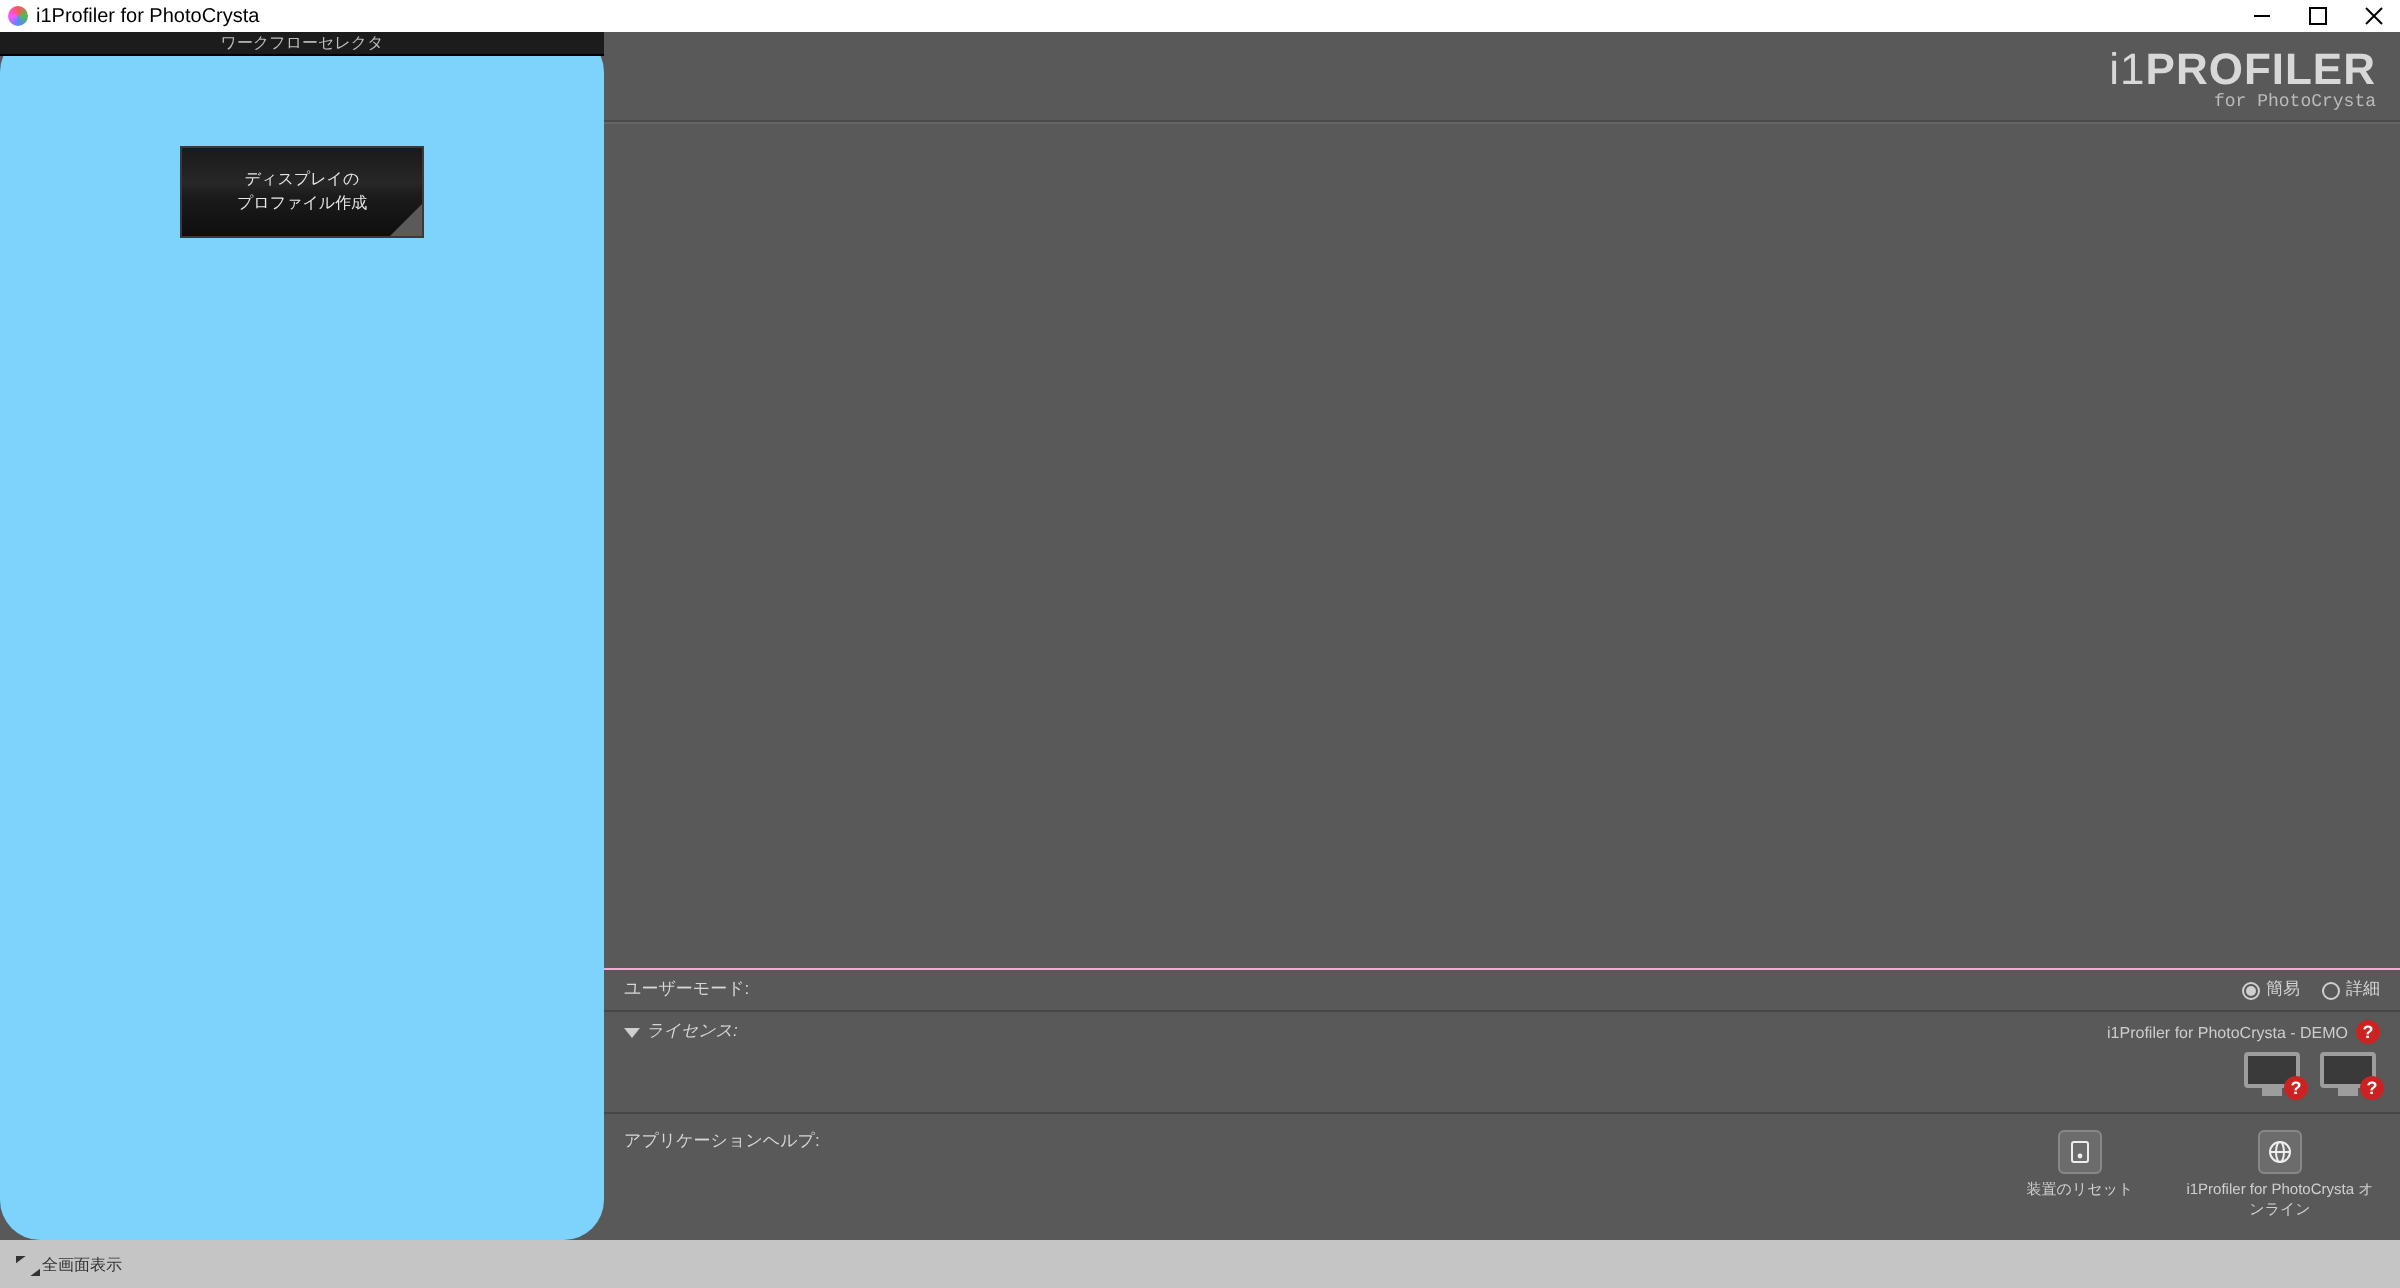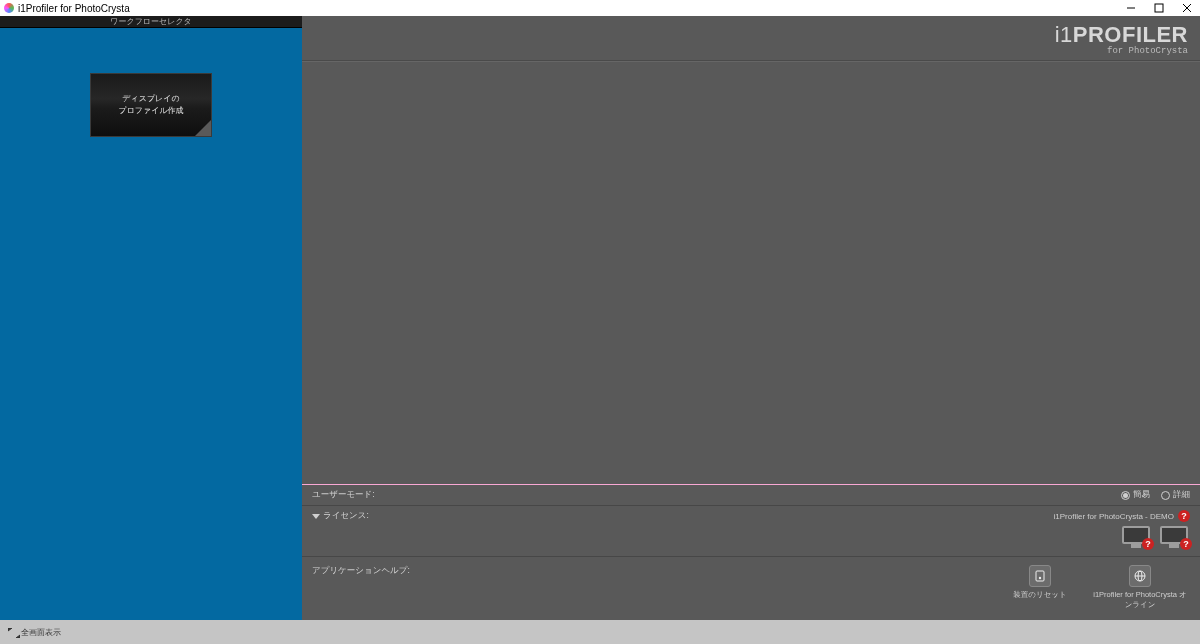--- a/index.html
+++ b/index.html
@@ -6,47 +6,47 @@
 body { width: 1200px; height: 644px; background: #f0f0f0; overflow: hidden; }
 
 .titlebar { height: 16px; background: #fff; display: flex; align-items: center; padding: 0 4px; font-size: 10px; color: #000; }
 .titlebar .app-icon { width: 10px; height: 10px; border-radius: 50%; background: conic-gradient(#f55,#5b5,#58f,#f5f,#f55); margin-right: 4px; }
 .titlebar .spacer { flex: 1; }
 .titlebar .winbtn { width: 18px; height: 14px; display: flex; align-items: center; justify-content: center; margin-left: 10px; cursor: pointer; }
 .titlebar svg { stroke: #000; stroke-width: 1; fill: none; }
 
 .app { display: flex; height: 604px; background: #595959; }
 
-.sidebar { width: 302px; background: #0369a1; display: flex; flex-direction: column; }
+.sidebar { width: 302px; background: #7dd3fc; display: flex; flex-direction: column; border-radius: 20px; }
 .side-header { height: 12px; background: #1c1c1c; color: #bdbdbd; font-size: 8px; text-align: center; line-height: 12px; border-bottom: 1px solid #000; }
 .side-body { flex: 1; display: flex; justify-content: center; padding-top: 45px; }
 
 .workflow-btn {
-  width: 122px; height: 64px; position: relative;
+  width: 122px; height: 46px; position: relative;
   background: linear-gradient(#1a1a1a,#272727 40%,#1b1b1b 55%,#0e0e0e);
   border: 1px solid #3a3a3a; color: #e6e6e6; font-size: 8px; line-height: 1.5;
   display: flex; flex-direction: column; align-items: center; justify-content: center;
   cursor: pointer; text-align: center;
 }
 .workflow-btn::after { content: ""; position: absolute; right: 0; bottom: 0; width: 0; height: 0;
   border-left: 16px solid transparent; border-bottom: 16px solid #5a5a5a; }
 
 .main { flex: 1; display: flex; flex-direction: column; background: #595959; }
 .logo-row { display: flex; justify-content: flex-end; padding: 6px 12px 2px; }
 .logo { color: #d8d8d8; text-align: right; }
 .logo .line1 { font-size: 22px; font-weight: 300; letter-spacing: 0.5px; }
 .logo .line1 b { font-weight: 700; }
 .logo .line2 { font-size: 9px; color: #bbb; margin-top: -2px; font-family: Liberation Mono, monospace; }
 .divider { height: 1px; background: #4a4a4a; margin: 2px 0 0; box-shadow: 0 1px 0 #666; }
 
 .content-empty { flex: 1; }
 
 .panel-row { border-top: 1px solid #474747; background: #595959; }
 .panel-content { display: flex; align-items: flex-start; font-size: 8.5px; color: #d6d6d6; padding: 4px 10px; }
-.panel-label { display: flex; align-items: center; gap: 3px; }
+.panel-label { display: flex; align-items: center; gap: 3px; font-style: italic; }
 .panel-caret { width: 0; height: 0; display: inline-block; }
 .caret-right { border-top: 4px solid transparent; border-bottom: 4px solid transparent; border-left: 5px solid #cfcfcf; }
 .caret-down { border-left: 4px solid transparent; border-right: 4px solid transparent; border-top: 5px solid #cfcfcf; }
 
 .mode-row { display: flex; align-items: center; padding: 4px 10px; border-top: 1px solid #f9a8d4; font-size: 8.5px; color: #d6d6d6; }
 .mode-row .spacer { flex: 1; }
 .radio { width: 9px; height: 9px; border-radius: 50%; border: 1px solid #cfcfcf; display: inline-flex; align-items: center; justify-content: center; margin: 0 3px; }
 .radio.selected::after { content: ""; width: 5px; height: 5px; border-radius: 50%; background: #cfcfcf; }
 
 .lic-content { flex: 1; display: flex; justify-content: flex-end; align-items: flex-start; flex-direction: column; }

